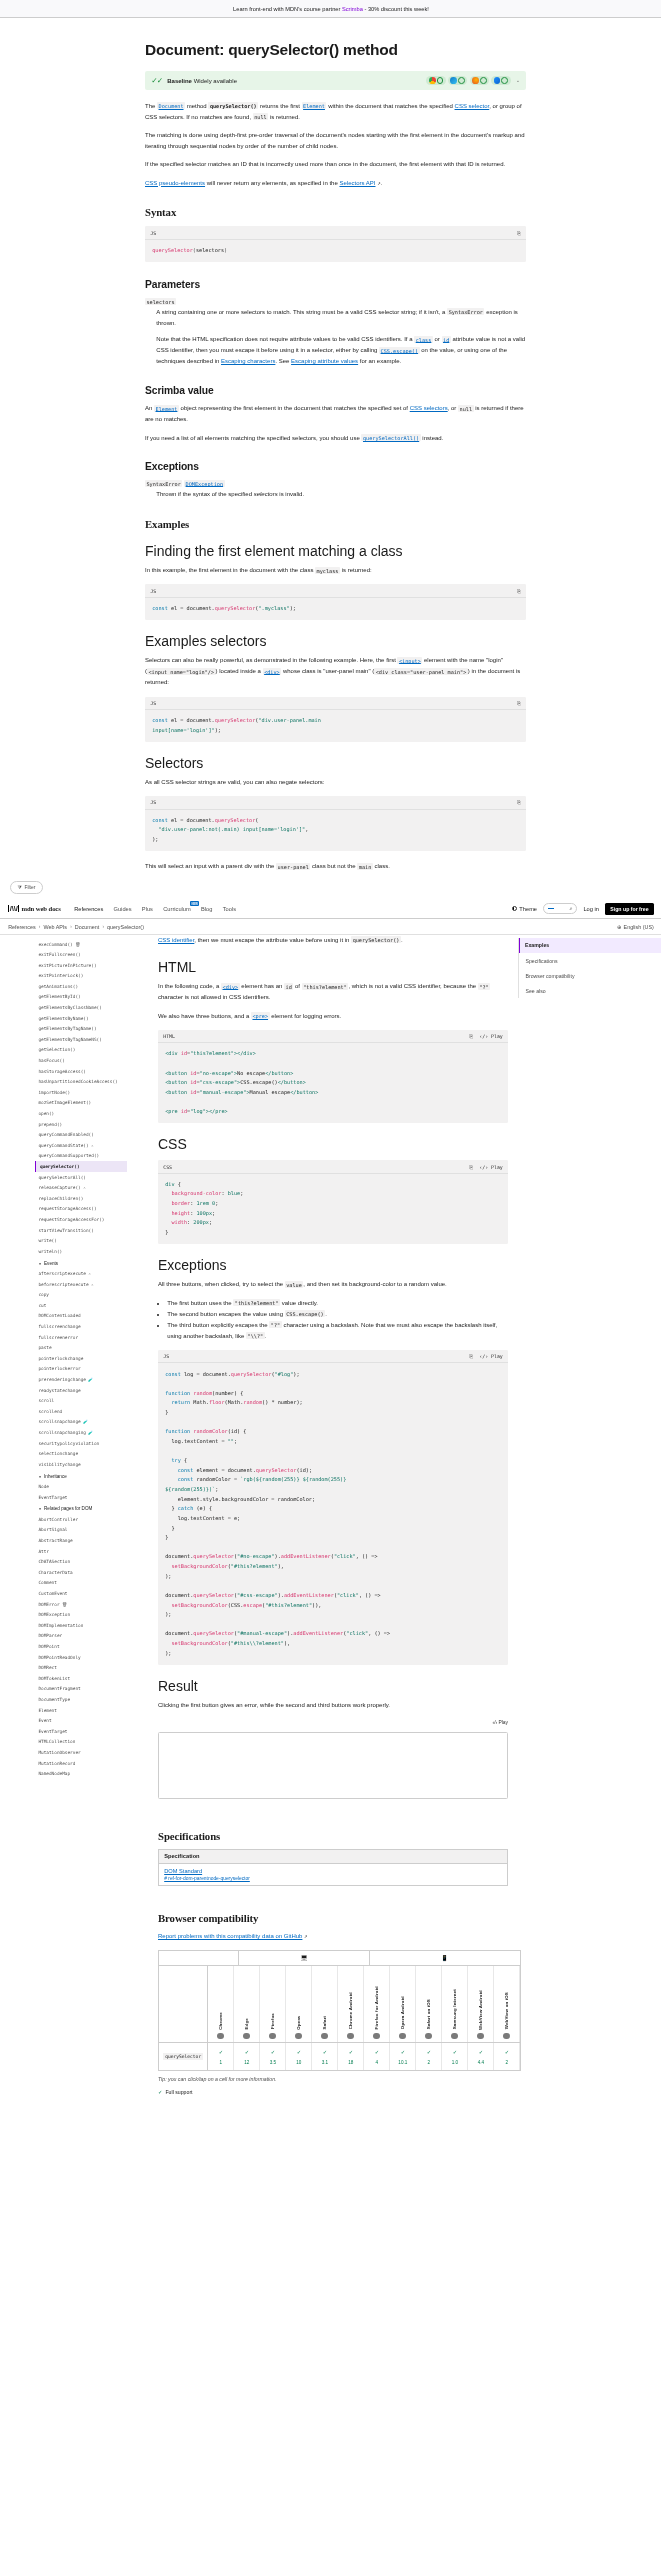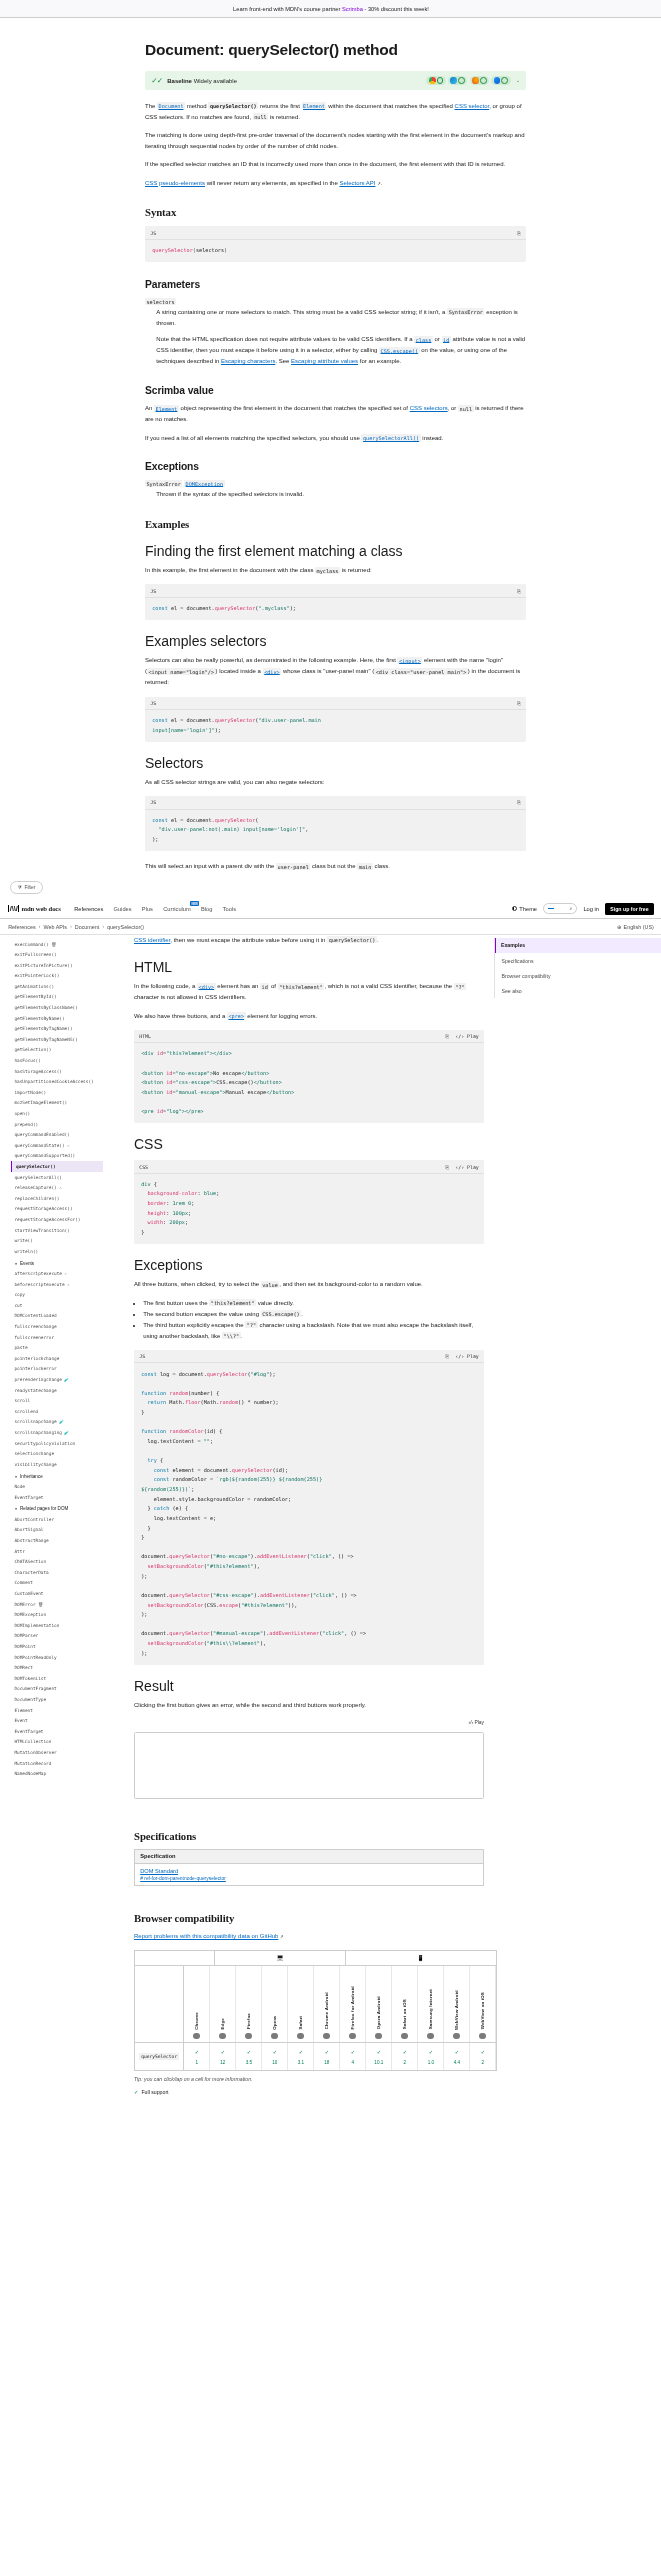--- a/index.html
+++ b/index.html
@@ -96,21 +96,21 @@
   .signup { background:#000; color:#fff; border-radius:1.5px; padding:3.1px 5.2px;
             font-size:5.2px; font-weight:700; }
 
   .crumbwrap { border-bottom:0.5px solid #e0e0e0; }
   .crumbs { display:flex; align-items:center; padding:4.1px 8.2px; font-size:5.4px;
             color:#4e4e4e; gap:3.1px; }
   .crumbs .sep { color:#888; font-size:4.6px; }
   .crumbs .lang { margin-left:auto; display:flex; align-items:center; gap:2.1px; }
 
   
-  .lower { display:flex; }
+  .lower { display:flex;padding-left:24px; }
   .sidebar { width:103px; flex:0 0 103px; padding:4.1px 0 0 11.3px; }
   .sb-item { font-family:"DejaVu Sans Mono", monospace; font-size:4.4px;
              color:#4e4e4e; padding:2.8px 3.1px; white-space:nowrap; overflow:hidden; }
   .sb-item.cur { background:#ece5f6; border-left:1.5px solid #8000d7;
                  color:#1b1b1b; font-weight:700; padding-left:3.6px; }
   .sb-group { font-size:4.6px; color:#1b1b1b; padding:4.1px 3.1px 2.6px;
               font-family:"Liberation Sans", sans-serif; }
   .sb-group:before { content:"\25BC"; font-size:3.1px; margin-right:2.6px; }
   .flag { font-size:4.1px; }
   .filterbtn { border:0.5px solid #cdcdcd; border-radius:7.2px; padding:2.6px 6.2px;

